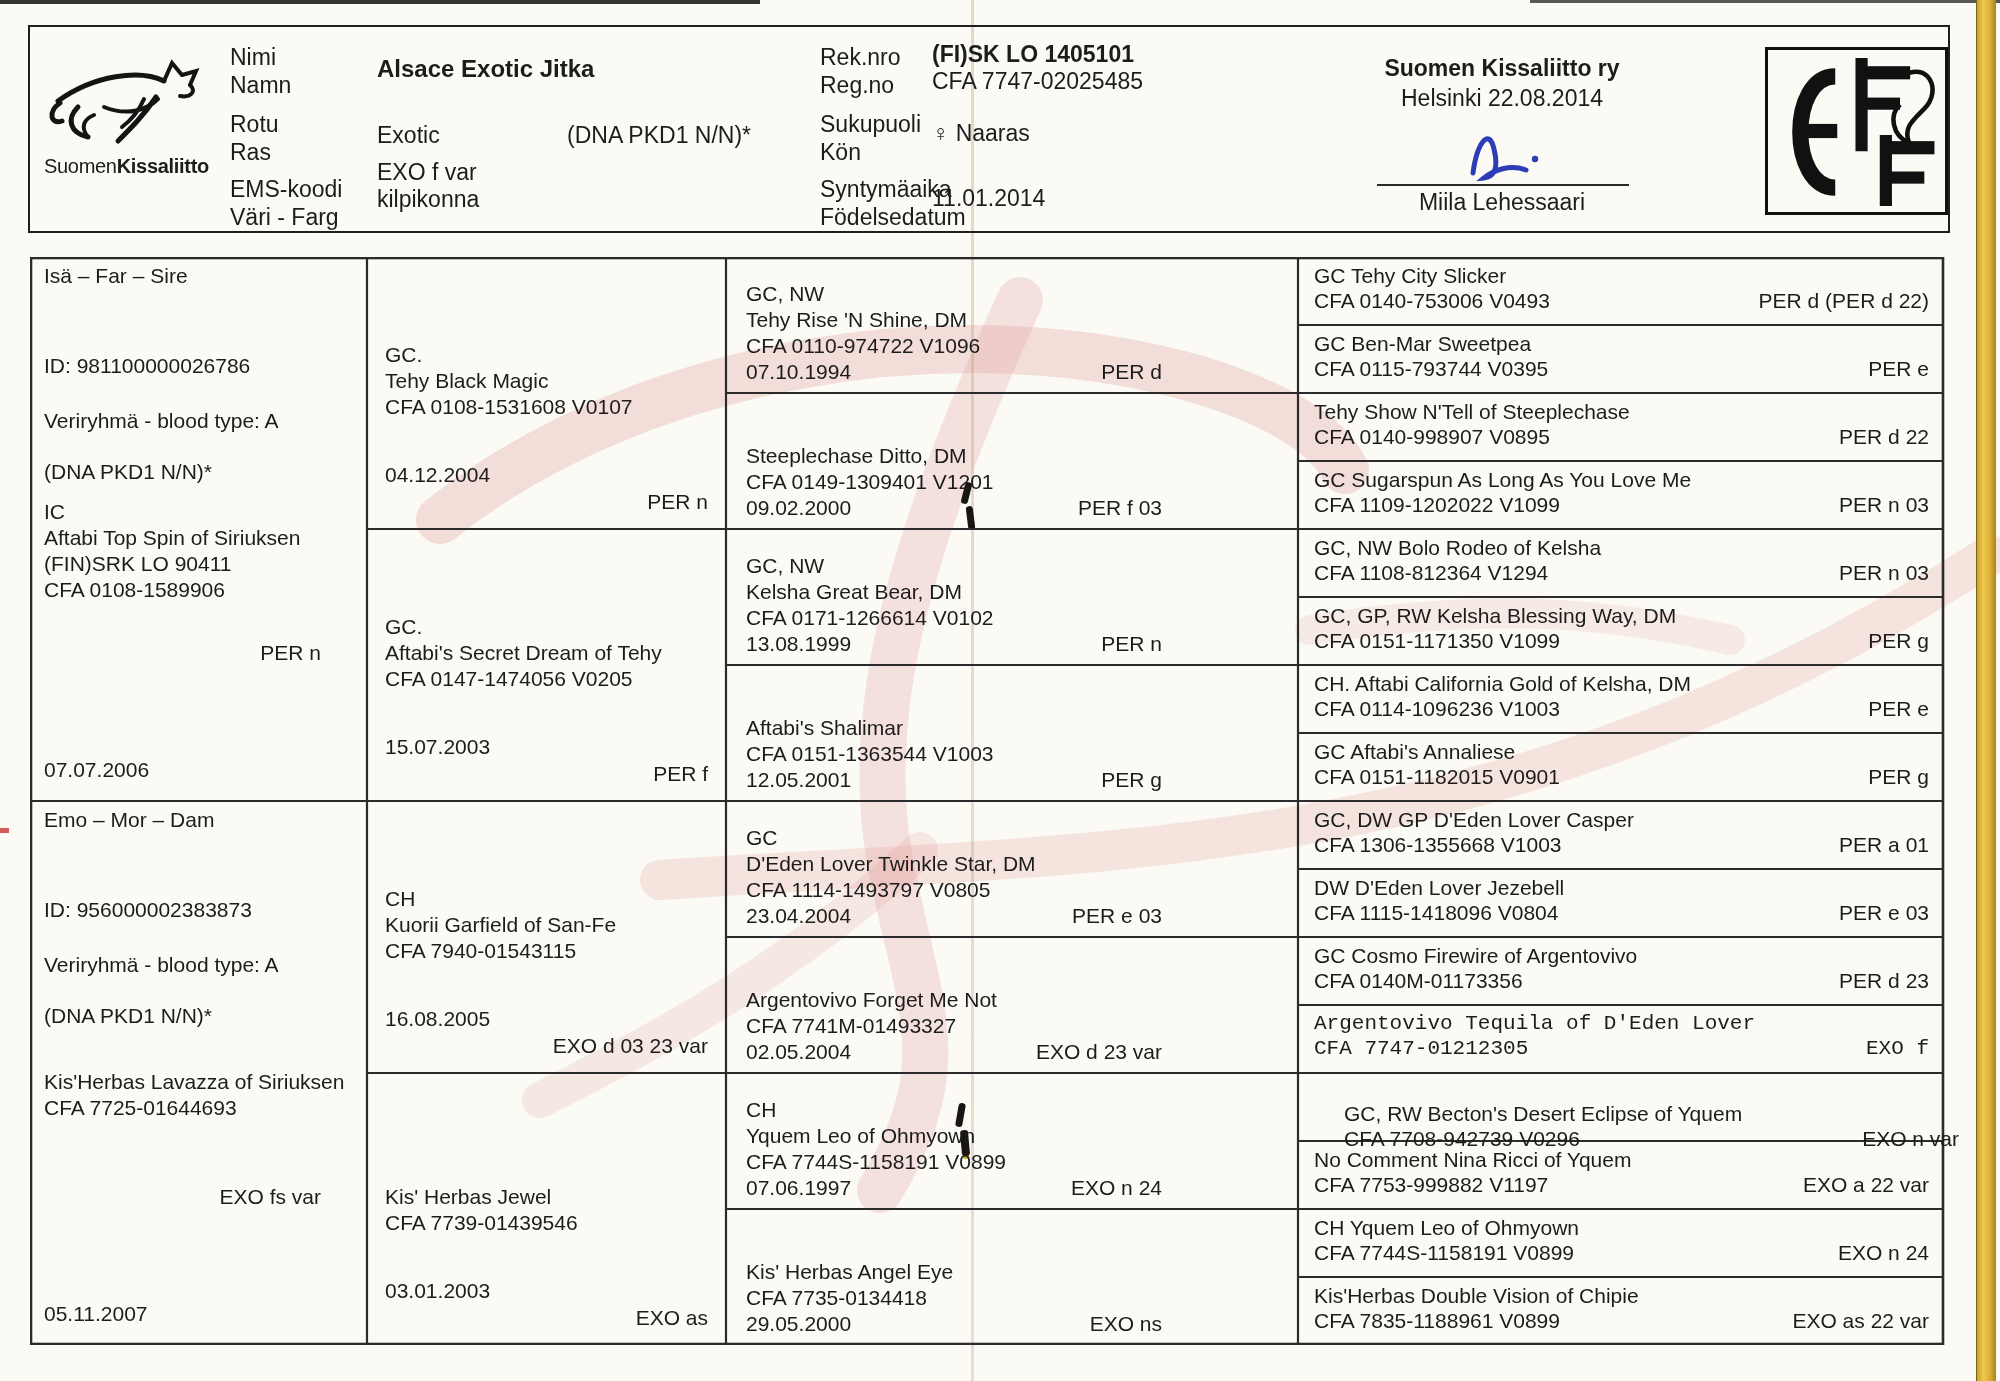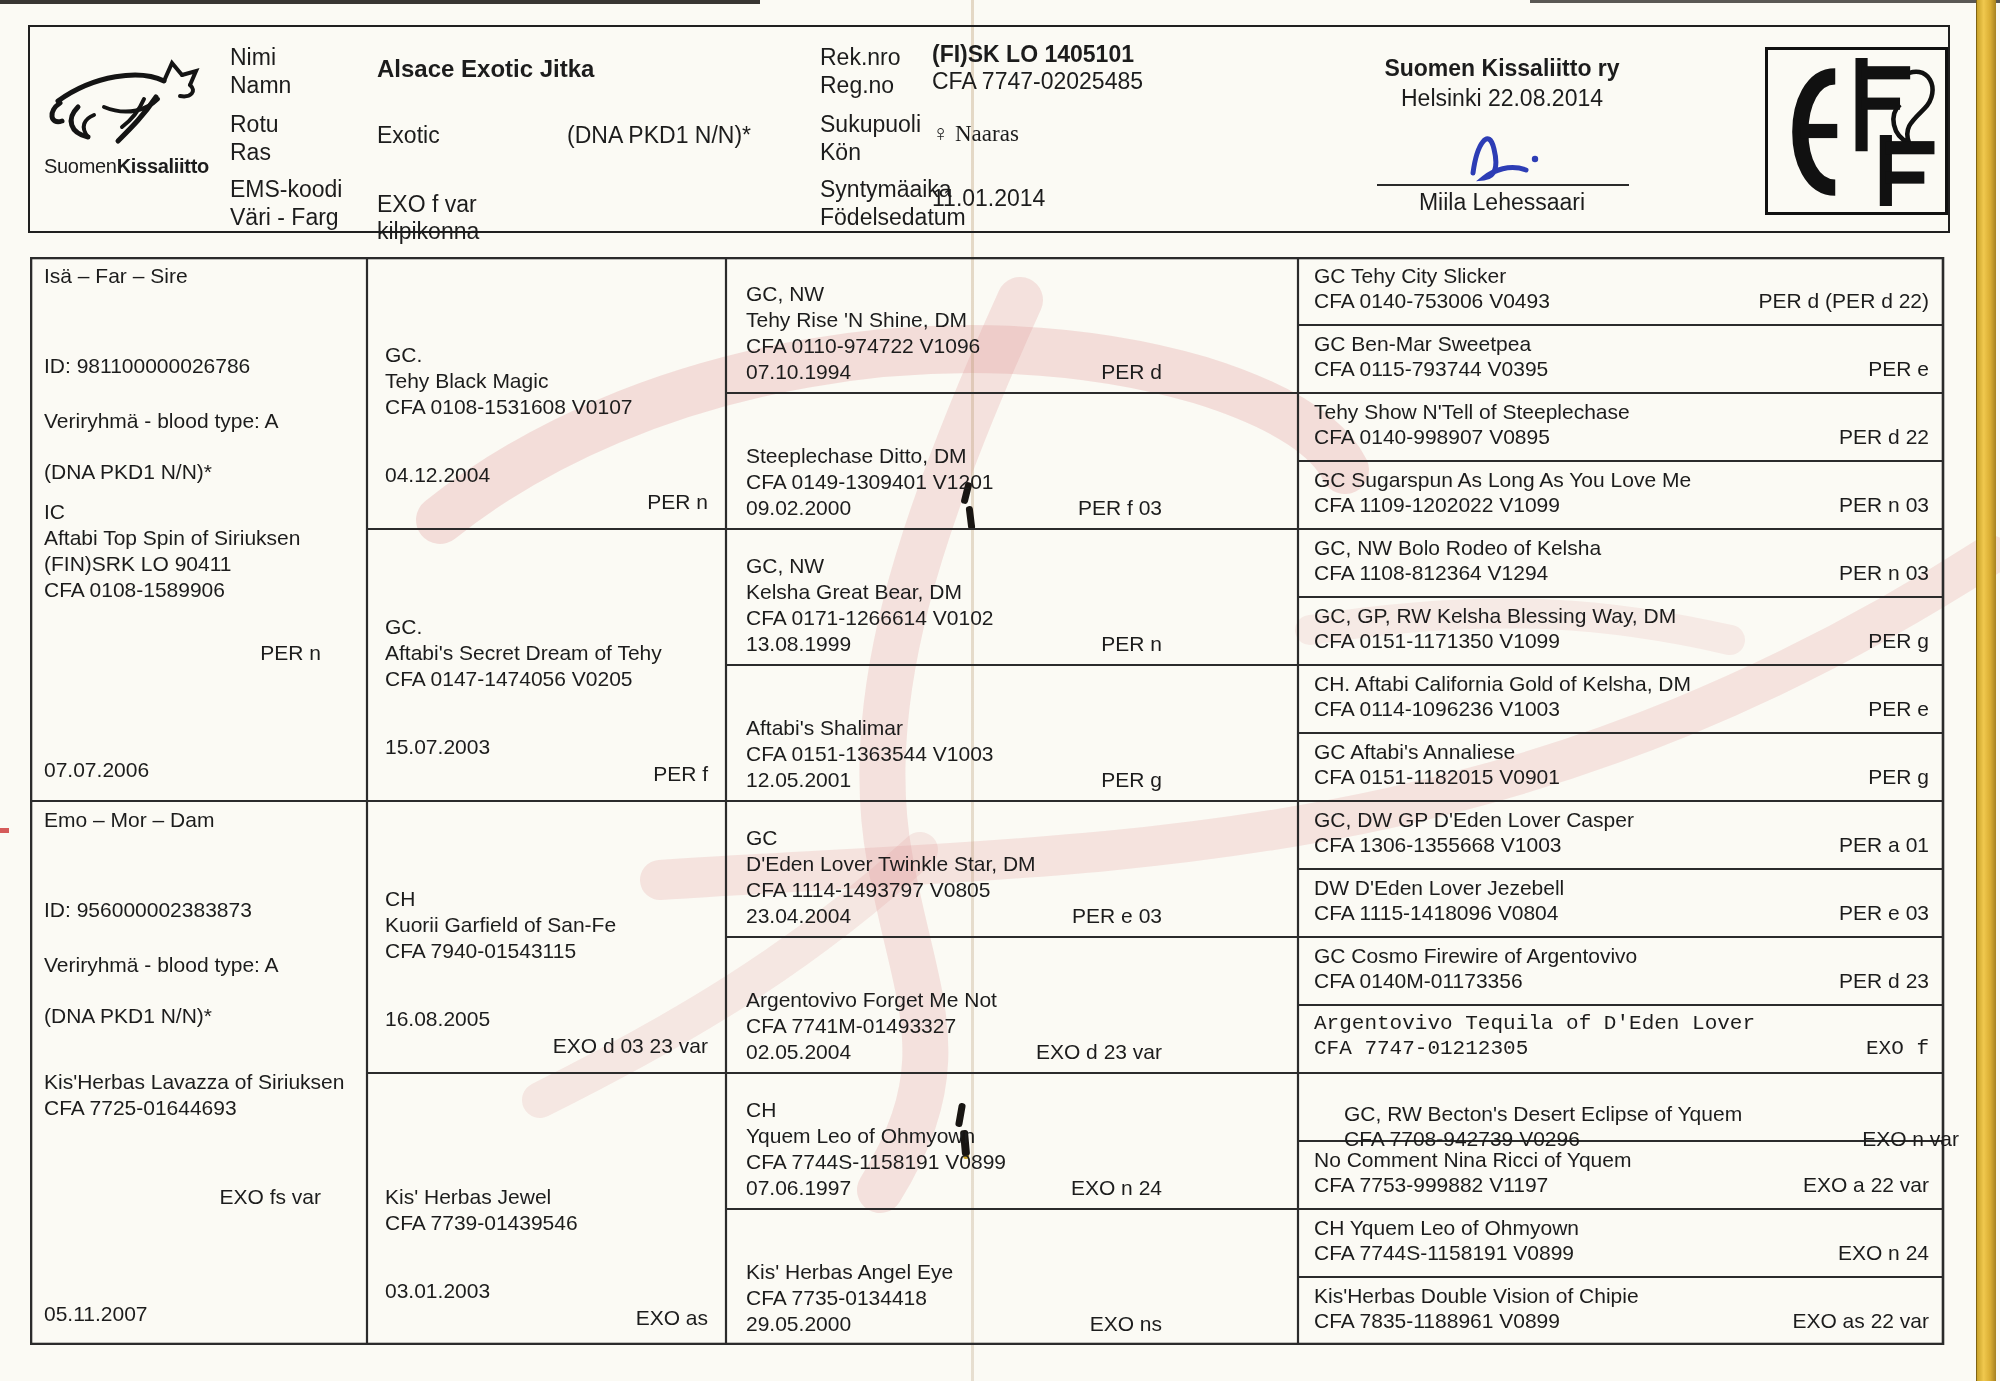--- a/index.html
+++ b/index.html
@@ -121,31 +121,31 @@
 Namn</div>
   <div class="abs val bold" style="left:347px; top:28px; font-size:24px;">Alsace Exotic Jitka</div>
 
   <div class="abs lbl pre" style="left:200px; top:83px;">Rotu
 Ras</div>
   <div class="abs val" style="left:347px; top:95px;">Exotic</div>
   <div class="abs val" style="left:537px; top:95px;">(DNA PKD1 N/N)*</div>
 
   <div class="abs lbl pre" style="left:200px; top:148px;">EMS-koodi
 Väri - Farg</div>
-  <div class="abs val pre" style="left:347px; top:164px;">EXO f var
+  <div class="abs val pre" style="left:347px; top:132px;">EXO f var
 kilpikonna</div>
 
   <div class="abs lbl pre" style="left:790px; top:16px;">Rek.nro
 Reg.no</div>
   <div class="abs val bold" style="left:902px; top:14px;">(FI)SK LO 1405101</div>
   <div class="abs val" style="left:902px; top:41px;">CFA 7747-02025485</div>
 
   <div class="abs lbl pre" style="left:790px; top:83px;">Sukupuoli
 Kön</div>
-  <div class="abs val" style="left:902px; top:93px;font-family:Liberation Serif, serif;">♀ Naaras</div>
+  <div class="abs val" style="left:902px; top:93px;">♀ Naaras</div>
 
   <div class="abs lbl pre" style="left:790px; top:148px;">Syntymäaika
 Födelsedatum</div>
   <div class="abs val" style="left:902px; top:158px;">11.01.2014</div>
 
   <div class="abs org-block" style="left:1222px; top:28px; width:500px;">
     <div class="val bold">Suomen Kissaliitto ry</div>
     <div class="val" style="margin-top:3px;">Helsinki 22.08.2014</div>
   </div>
   <svg class="abs" style="left:1420px; top:90px;" width="120" height="66" viewBox="0 0 90 66">

